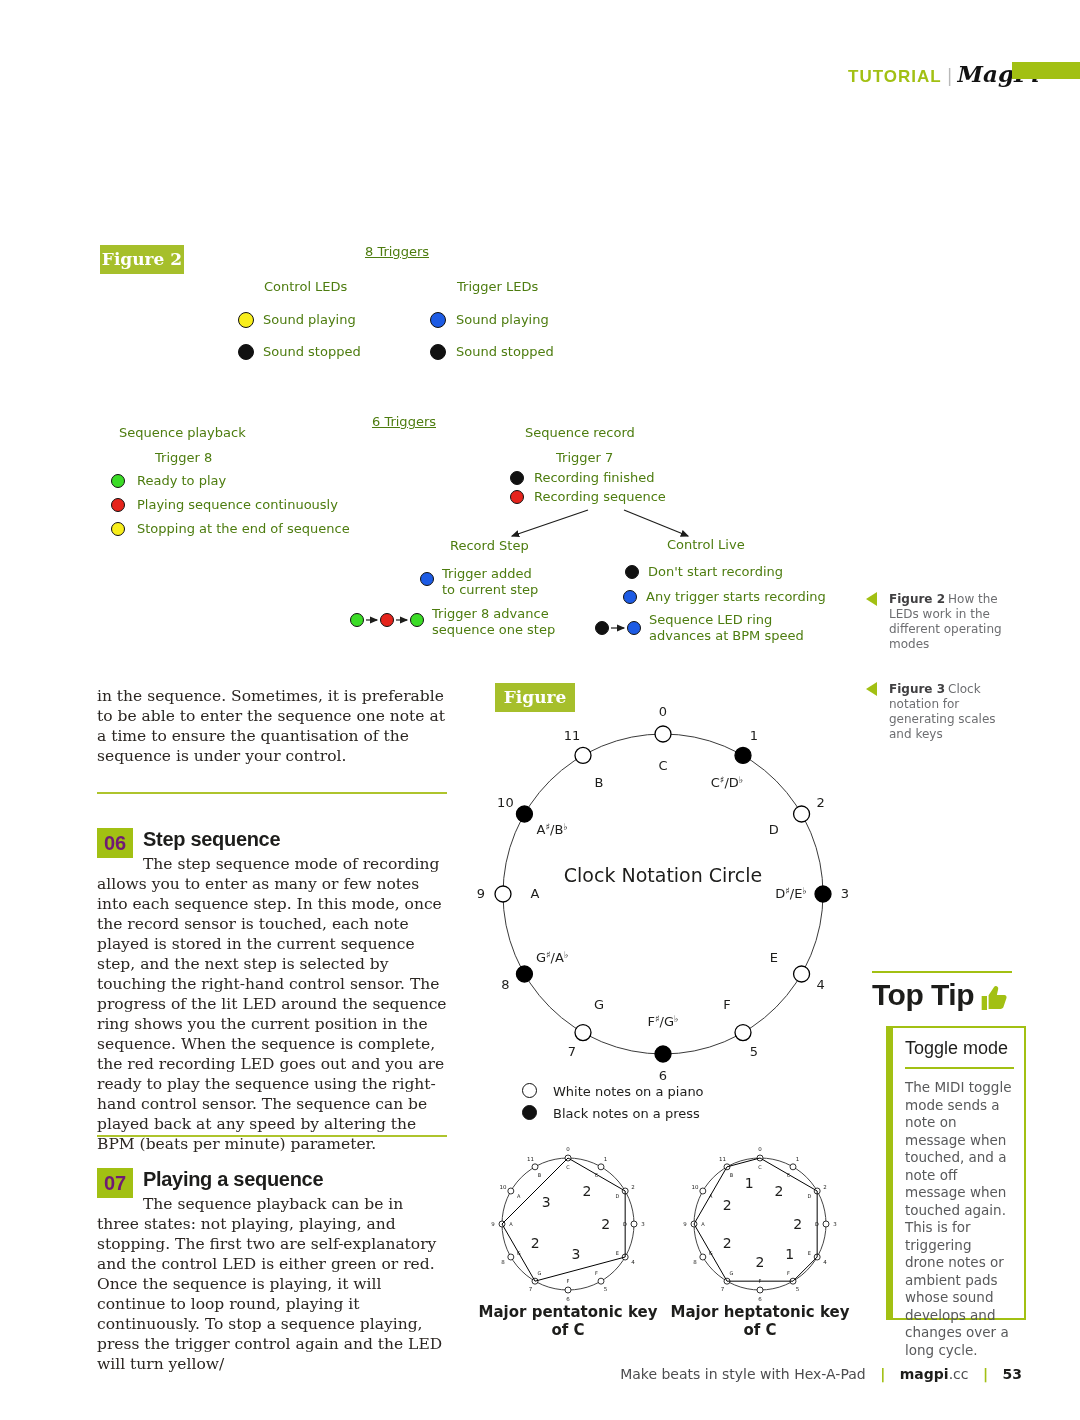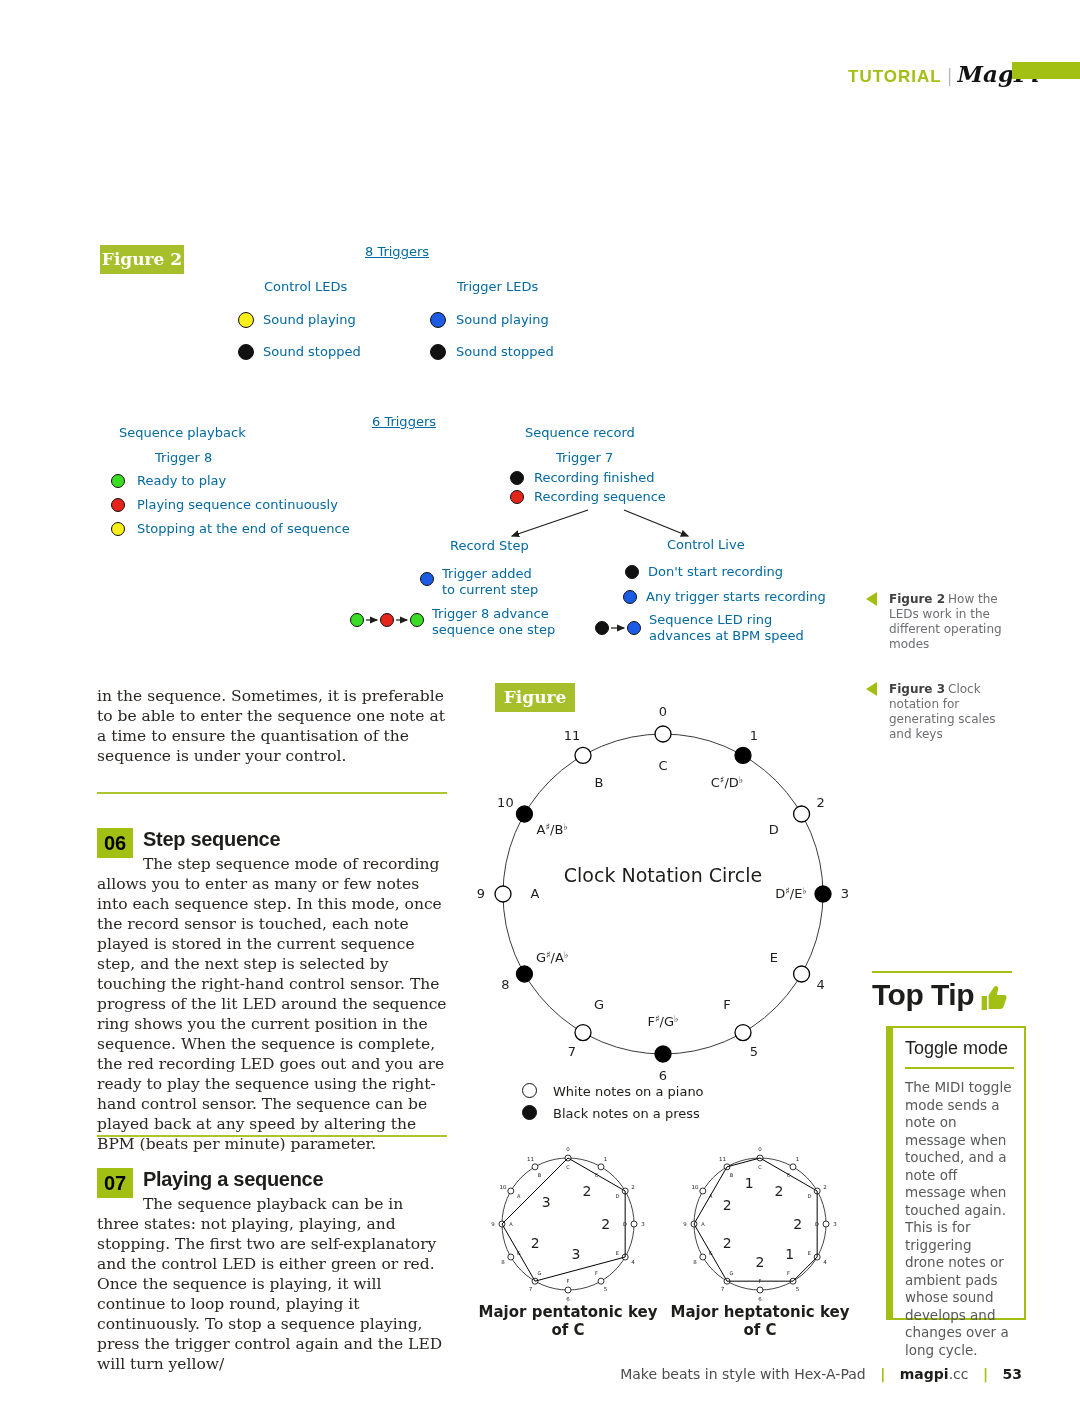--- a/index.html
+++ b/index.html
@@ -1,27 +1,27 @@
 <!DOCTYPE html>
 <html><head>
 <meta charset="utf-8">
 <style>
   html,body{margin:0;padding:0;background:#ffffff;}
   #page{position:relative;width:1080px;height:1420px;background:#fff;overflow:hidden;
         font-family:"DejaVu Sans",sans-serif;color:#1d1d1b;}
   .abs{position:absolute;}
-  .dtext{font-size:13px;line-height:16px;color:#0369a1;white-space:pre-line;}
+  .dtext{font-size:13px;line-height:16px;color:#4d7c0f;white-space:pre-line;}
   .underl{text-decoration:underline;}
   .dot{border:1.4px solid #111;border-radius:50%;display:block;box-sizing:border-box;}
   .figlabel{background:#a6bf2b;color:#fff;font-family:"DejaVu Serif",serif;font-weight:bold;
             font-size:17px;text-align:center;line-height:29px;}
   .bodycol{width:352px;font-family:"DejaVu Serif",serif;font-size:15.5px;line-height:20px;color:#2b2622;}
   .bodycol p{margin:0;}
   .rule{height:2px;background:#aec42c;}
-  .numbox{float:left;width:36px;height:30px;margin:2px 10px 14px 0;background:#a2c013;color:#000000;
+  .numbox{float:left;width:36px;height:30px;margin:2px 10px 14px 0;background:#a2c013;color:#701a75;
           font-family:"Liberation Sans",sans-serif;font-weight:bold;font-size:20px;line-height:30px;text-align:center;}
   .secheading{font-family:"Liberation Sans",sans-serif;font-weight:bold;font-size:20px;line-height:26px;
               color:#1d1d1b;margin:0 0 2px 0;letter-spacing:-0.3px;}
   .caption{font-size:12px;line-height:15px;color:#6d6e71;width:118px;}
   .caption b{color:#414042;margin-right:3px;}
   .tri{width:0;height:0;border-top:7px solid transparent;border-bottom:7px solid transparent;
        border-right:11px solid #a2c013;}
   .toptip-title{font-family:"Liberation Sans",sans-serif;font-weight:bold;font-size:30px;
                 letter-spacing:-0.5px;color:#1d1d1b;}
   .tipbox{box-sizing:border-box;width:140px;border:2px solid #a2c013;border-left:7px solid #a2c013;

